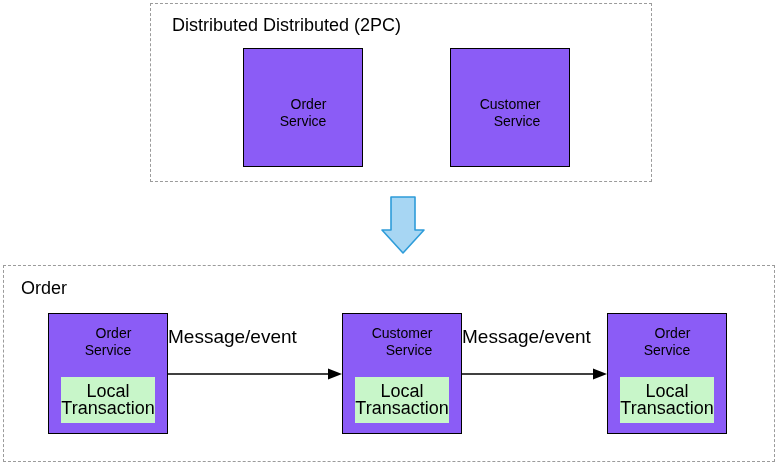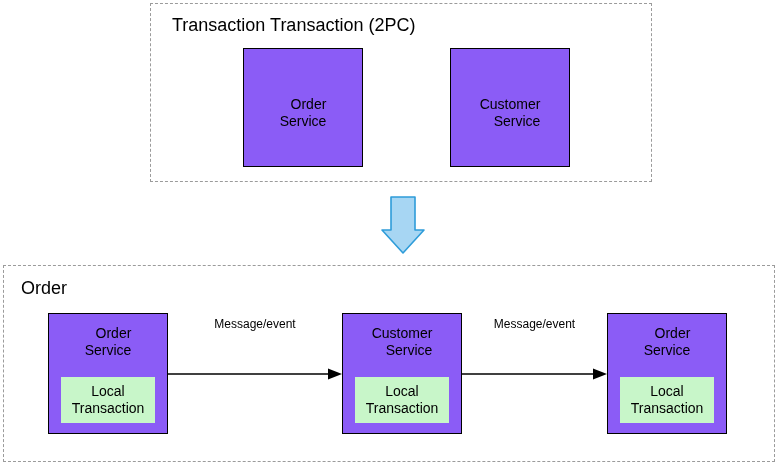--- a/index.html
+++ b/index.html
@@ -64,51 +64,50 @@
   .service-label .tline { display: block; }
   .local-box {
     margin-top: 18px;
     width: 94px;
     height: 46px;
     background: #c8f6c9;
     display: flex;
     flex-direction: column;
     align-items: center;
     justify-content: center;
-    font-size: 14px;
+    font-size: 18px;
     line-height: 17px;
   }
   .local-box .tline { display: block; }
   .edge-svg { position: absolute; top: 364px; height: 20px; }
   .edge-svg.edge-0 { left: 168px; width: 174px; }
   .edge-svg.edge-1 { left: 462px; width: 145px; }
   .edge-label {
     position: absolute;
-    top: 317px;
-    font-size: 12px;
-    text-align: center;
+    top: 326px;
+    font-size: 19px;
     white-space: nowrap;
   }
   .edge-label.edge-label-0 { left: 168px; width: 174px; }
   .edge-label.edge-label-1 { left: 462px; width: 145px; }
   .down-arrow-svg {
     position: absolute;
     left: 381px;
     top: 196px;
     width: 44px;
     height: 58px;
   }
 </style>
 </head>
 <body>
 
 <div class="canvas">
 
   <div class="group-box twopc">
-    <div class="group-title twopc-title">Transaction Transaction (2PC)</div>
+    <div class="group-title twopc-title">Distributed Distributed (2PC)</div>
   </div>
 
   <div class="service-node plain node-2pc-0">
     <div class="service-label">
       <span class="tline">Order</span>
       <span class="tline">Service</span>
     </div>
   </div>
 
   <div class="service-node plain node-2pc-1">

